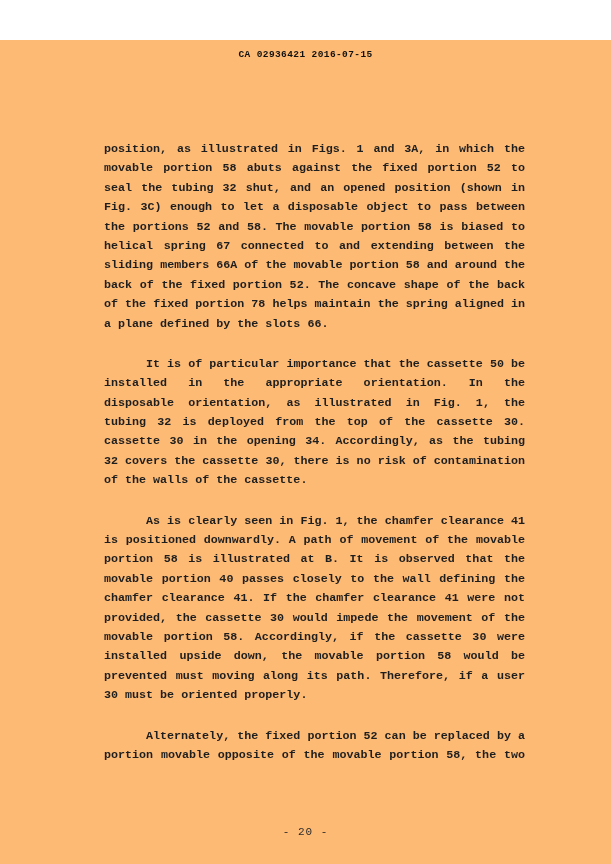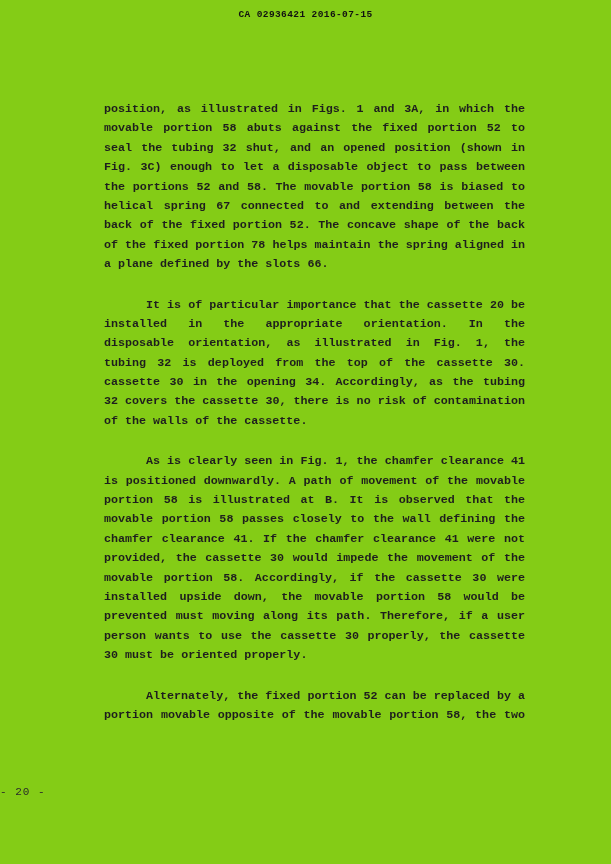--- a/index.html
+++ b/index.html
@@ -11,21 +11,22 @@
     width: 611px;
     height: 864px;
     position: relative;
     overflow: hidden;
     font-family: "Liberation Mono", "DejaVu Sans Mono", monospace;
     color: #1e1e1e;
   }
   .page {
     position: absolute;
     inset: 0;
-    background: #84cc16;
+    background: #fdba74;
+    margin-top: 40px;
   }
   .doc-header {
     position: absolute;
     top: 9px;
     left: 0;
     width: 611px;
     text-align: center;
     font-size: 9.5px;
     font-weight: bold;
     letter-spacing: 0.4px;
@@ -57,63 +58,64 @@
     padding-left: 42px;
   }
   .line.last {
     text-align-last: left;
   }
   .page-footer {
     position: absolute;
     top: 786px;
     left: 0;
     width: 611px;
+    text-align: center;
     font-size: 11px;
     color: #2a2a2a;
     letter-spacing: 1px;
   }
 </style>
 </head>
 <body>
 
 <div class="page">
   <div class="doc-header">CA 02936421 2016-07-15</div>
 
   <div class="page-text">
       <div class="paragraph">
         <div class="line">position, as illustrated in Figs. 1 and 3A, in which the</div>
         <div class="line">movable portion 58 abuts against the fixed portion 52 to</div>
         <div class="line">seal the tubing 32 shut, and an opened position (shown in</div>
         <div class="line">Fig. 3C) enough to let a disposable object to pass between</div>
         <div class="line">the portions 52 and 58.  The movable portion 58 is biased to</div>
         <div class="line">helical spring 67 connected to and extending between the</div>
+        <div class="line">sliding members 66A of the movable portion 58 and around the</div>
         <div class="line">back of the fixed portion 52.  The concave shape of the back</div>
         <div class="line">of the fixed portion 78 helps maintain the spring aligned in</div>
         <div class="line last">a plane defined by the slots 66.</div>
       </div>
       <div class="paragraph">
-        <div class="line indent">It is of particular importance that the cassette 20 be</div>
+        <div class="line indent">It is of particular importance that the cassette 50 be</div>
         <div class="line">installed in the appropriate orientation.  In the</div>
         <div class="line">disposable orientation, as illustrated in Fig. 1, the</div>
         <div class="line">tubing 32 is deployed from the top of the cassette 30.</div>
         <div class="line">cassette 30 in the opening 34.  Accordingly, as the tubing</div>
         <div class="line">32 covers the cassette 30, there is no risk of contamination</div>
         <div class="line last">of the walls of the cassette.</div>
       </div>
       <div class="paragraph">
         <div class="line indent">As is clearly seen in Fig. 1, the chamfer clearance 41</div>
         <div class="line">is positioned downwardly.  A path of movement of the movable</div>
         <div class="line">portion 58 is illustrated at B.  It is observed that the</div>
-        <div class="line">movable portion 58 passes closely to the wall defining the</div>
+        <div class="line">movable portion 40 passes closely to the wall defining the</div>
         <div class="line">chamfer clearance 41.  If the chamfer clearance 41 were not</div>
         <div class="line">provided, the cassette 30 would impede the movement of the</div>
         <div class="line">movable portion 58.  Accordingly, if the cassette 30 were</div>
         <div class="line">installed upside down, the movable portion 58 would be</div>
         <div class="line">prevented must moving along its path.  Therefore, if a user</div>
-        <div class="line">person wants to use the cassette 30 properly, the cassette</div>
         <div class="line last">30 must be oriented properly.</div>
       </div>
       <div class="paragraph">
         <div class="line indent">Alternately, the fixed portion 52 can be replaced by a</div>
         <div class="line">portion movable opposite of the movable portion 58, the two</div>
       </div>
     </div>
 
   <div class="page-footer">- 20 -</div>
 </div>

